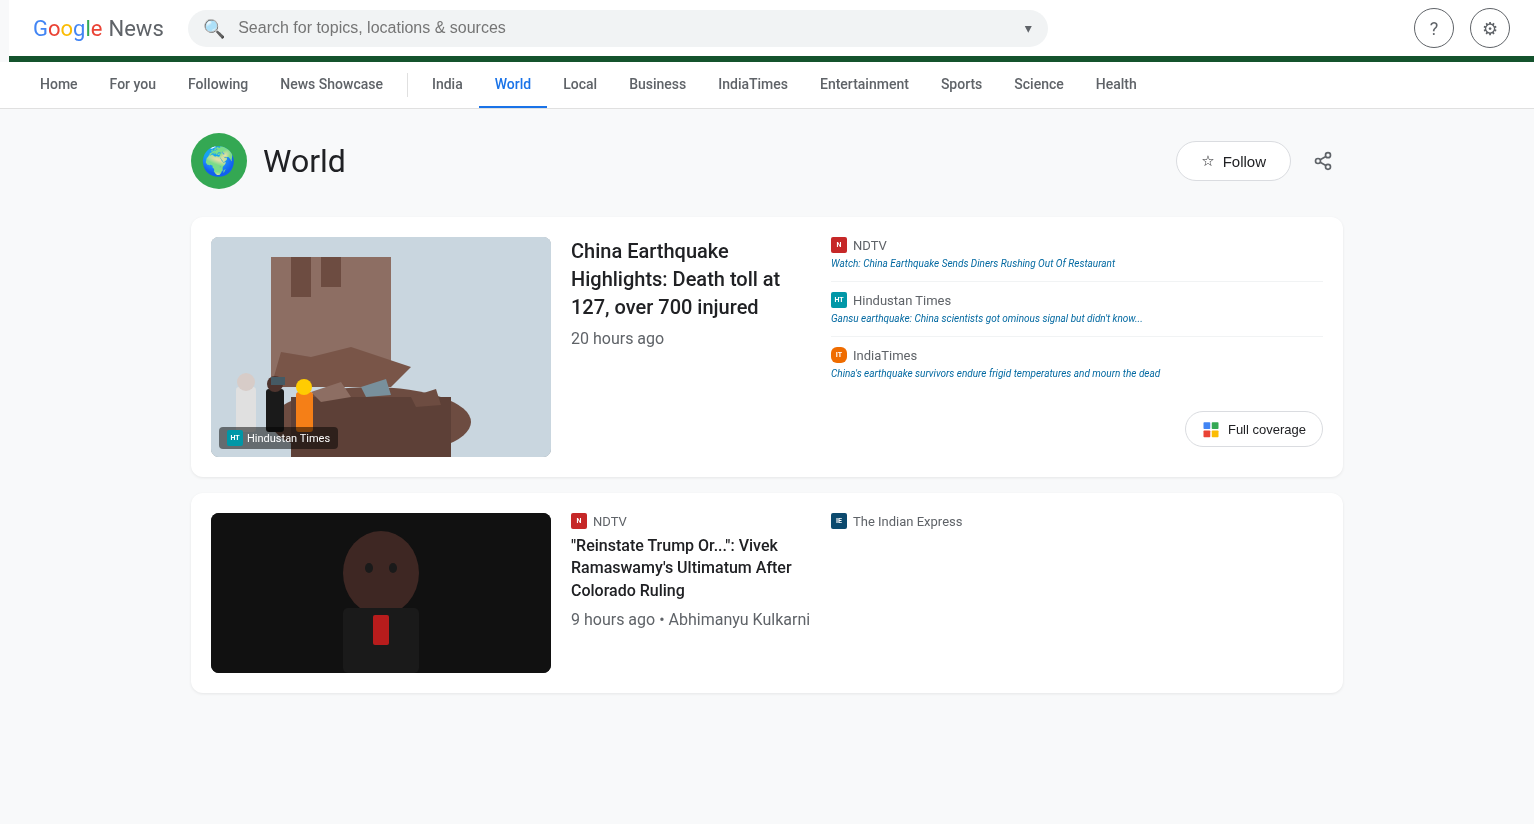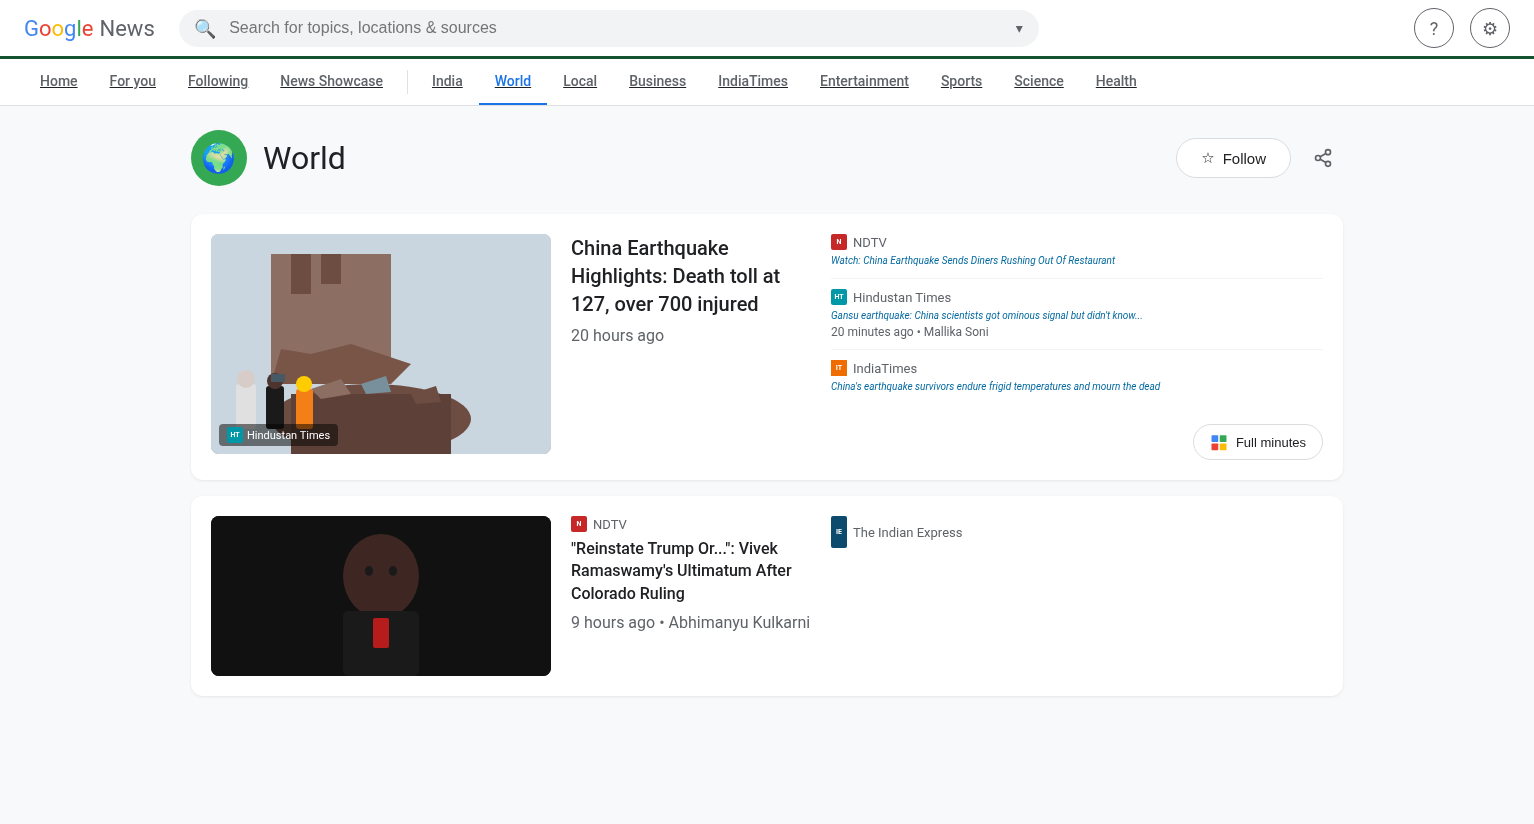--- a/index.html
+++ b/index.html
@@ -4,24 +4,25 @@
   <style>
     * { box-sizing: border-box; margin: 0; padding: 0; }
     body { font-family: 'Google Sans', Roboto, Arial, sans-serif; background: #f8f9fa; color: #202124; font-size: 14px; }
 
     
     .header {
       display: flex;
       align-items: center;
       padding: 8px 24px;
       background: #fff;
-      border-bottom: 3px solid #14532d;
+      border-bottom: 6px solid #14532d;
       position: sticky;
       top: 0;
       z-index: 100;
+      margin-left: 9px;
     }
     .logo {
       display: flex;
       align-items: center;
       gap: 6px;
       font-size: 22px;
       font-weight: 400;
       color: #5f6368;
       white-space: nowrap;
       margin-right: 24px;
@@ -75,21 +76,20 @@
     }
 
     
     .nav-tabs {
       display: flex;
       align-items: center;
       background: #fff;
       padding: 0 24px;
       border-bottom: 1px solid #e0e0e0;
       overflow-x: auto;
-      text-decoration: underline;
     }
     .nav-tab {
       padding: 14px 16px;
       font-size: 14px;
       color: #5f6368;
       cursor: pointer;
       white-space: nowrap;
       border-bottom: 3px solid transparent;
       margin-bottom: -1px;
       font-weight: 500;
@@ -266,31 +266,31 @@
       align-items: center;
       justify-content: center;
       font-size: 7px;
       color: white;
       font-weight: bold;
     }
     .source-favicon-it {
       width: 16px;
       height: 16px;
       background: #ef6c00;
-      border-radius: 0;
+      border-radius: 6px;
       display: flex;
       align-items: center;
       justify-content: center;
       font-size: 7px;
       color: white;
       font-weight: bold;
     }
     .source-favicon-ie {
       width: 16px;
-      height: 32px;
+      height: 16px;
       background: #0c4a6e;
       border-radius: 2px;
       display: flex;
       align-items: center;
       justify-content: center;
       font-size: 7px;
       color: white;
       font-weight: bold;
     }
 
@@ -437,44 +437,39 @@
           </div>
           <div class="article-headline">Watch: China Earthquake Sends Diners Rushing Out Of Restaurant</div>
         </div>
 
         <div class="article-item">
           <div class="article-source">
             <div class="source-favicon-ht">HT</div>
             <span class="source-name">Hindustan Times</span>
           </div>
           <div class="article-headline">Gansu earthquake: China scientists got ominous signal but didn't know...</div>
-          <div class="article-meta">
-            <span>20 minutes ago</span>
-            <span> • </span>
-            <span>Mallika Soni</span>
-          </div>
         </div>
 
         <div class="article-item">
           <div class="article-source">
             <div class="source-favicon-it">IT</div>
             <span class="source-name">IndiaTimes</span>
           </div>
           <div class="article-headline">China's earthquake survivors endure frigid temperatures and mourn the dead</div>
         </div>
 
         <div style="display:flex;justify-content:flex-end;margin-top:8px;">
           <button class="full-coverage-btn">
             <svg width="18" height="18" viewBox="0 0 24 24">
               <rect x="2" y="3" width="9" height="9" rx="1" fill="#4285f4"></rect>
               <rect x="13" y="3" width="9" height="9" rx="1" fill="#34a853"></rect>
               <rect x="2" y="14" width="9" height="9" rx="1" fill="#ea4335"></rect>
               <rect x="13" y="14" width="9" height="9" rx="1" fill="#fbbc04"></rect>
             </svg>
-            <span>Full minutes</span>
+            <span>Full coverage</span>
           </button>
         </div>
       </div>
     </div>
   </div>
 
   <div class="news-card">
     <div class="news-card-inner">
 
       <div class="card2-image">

